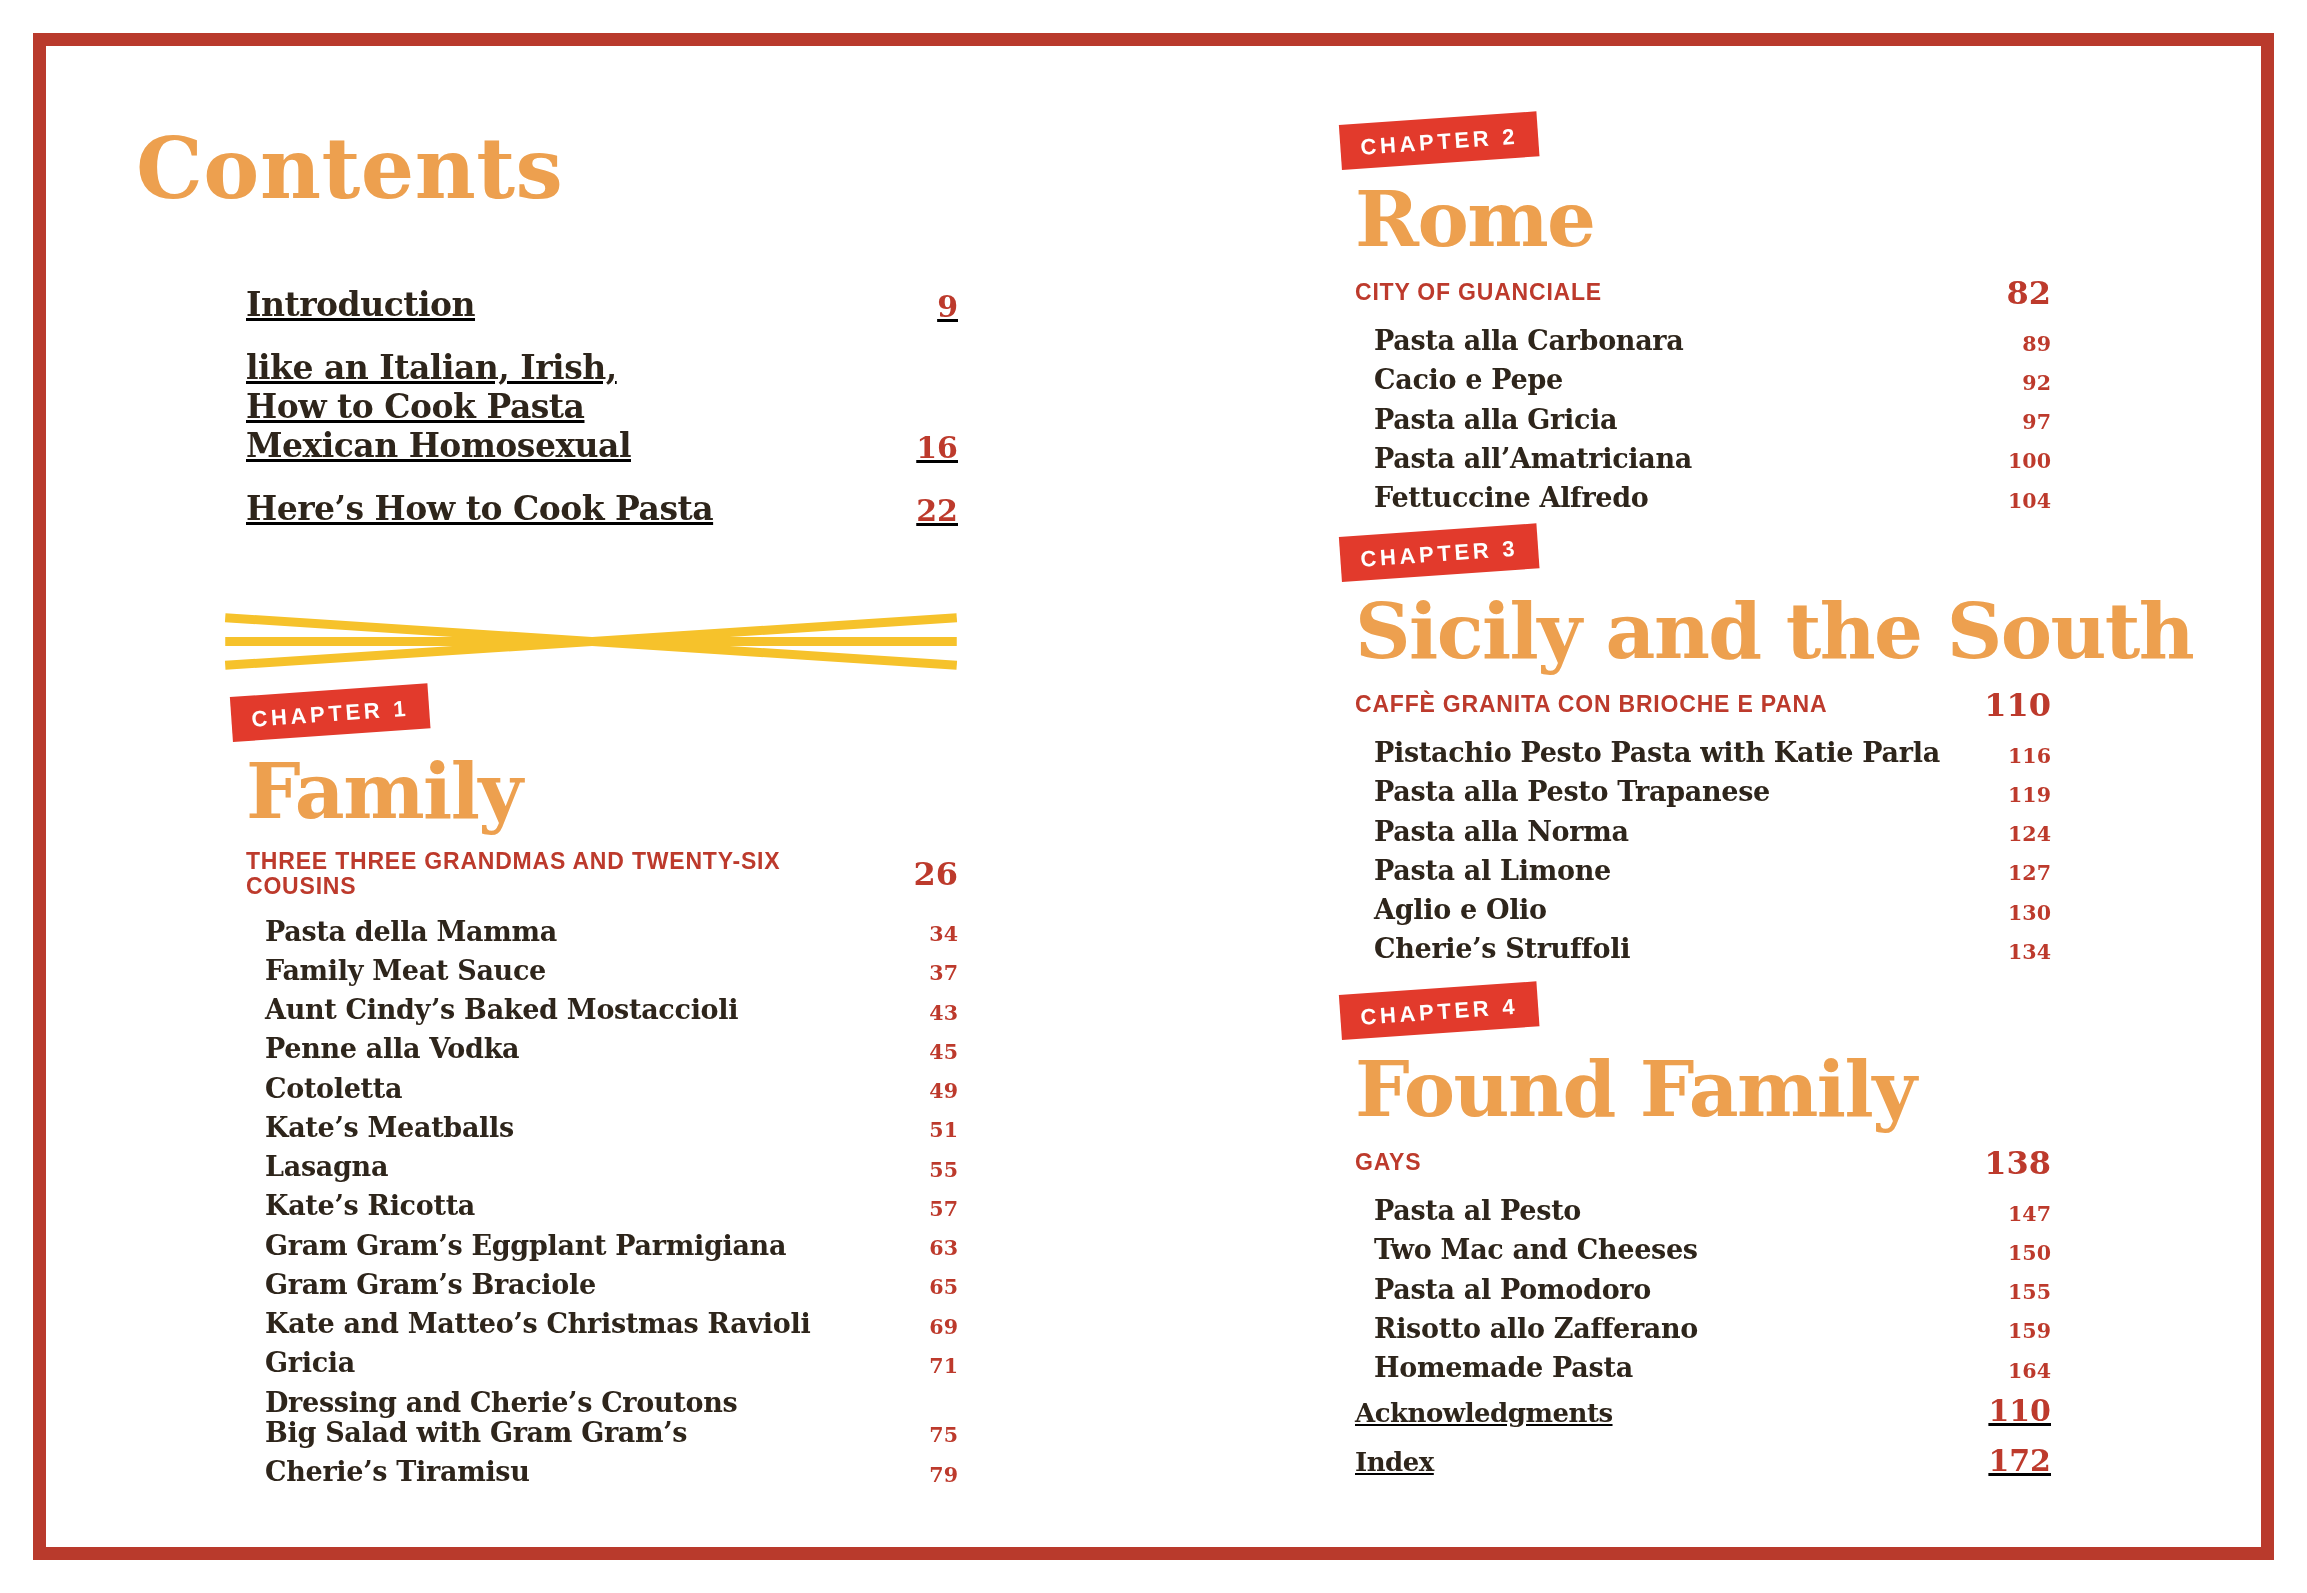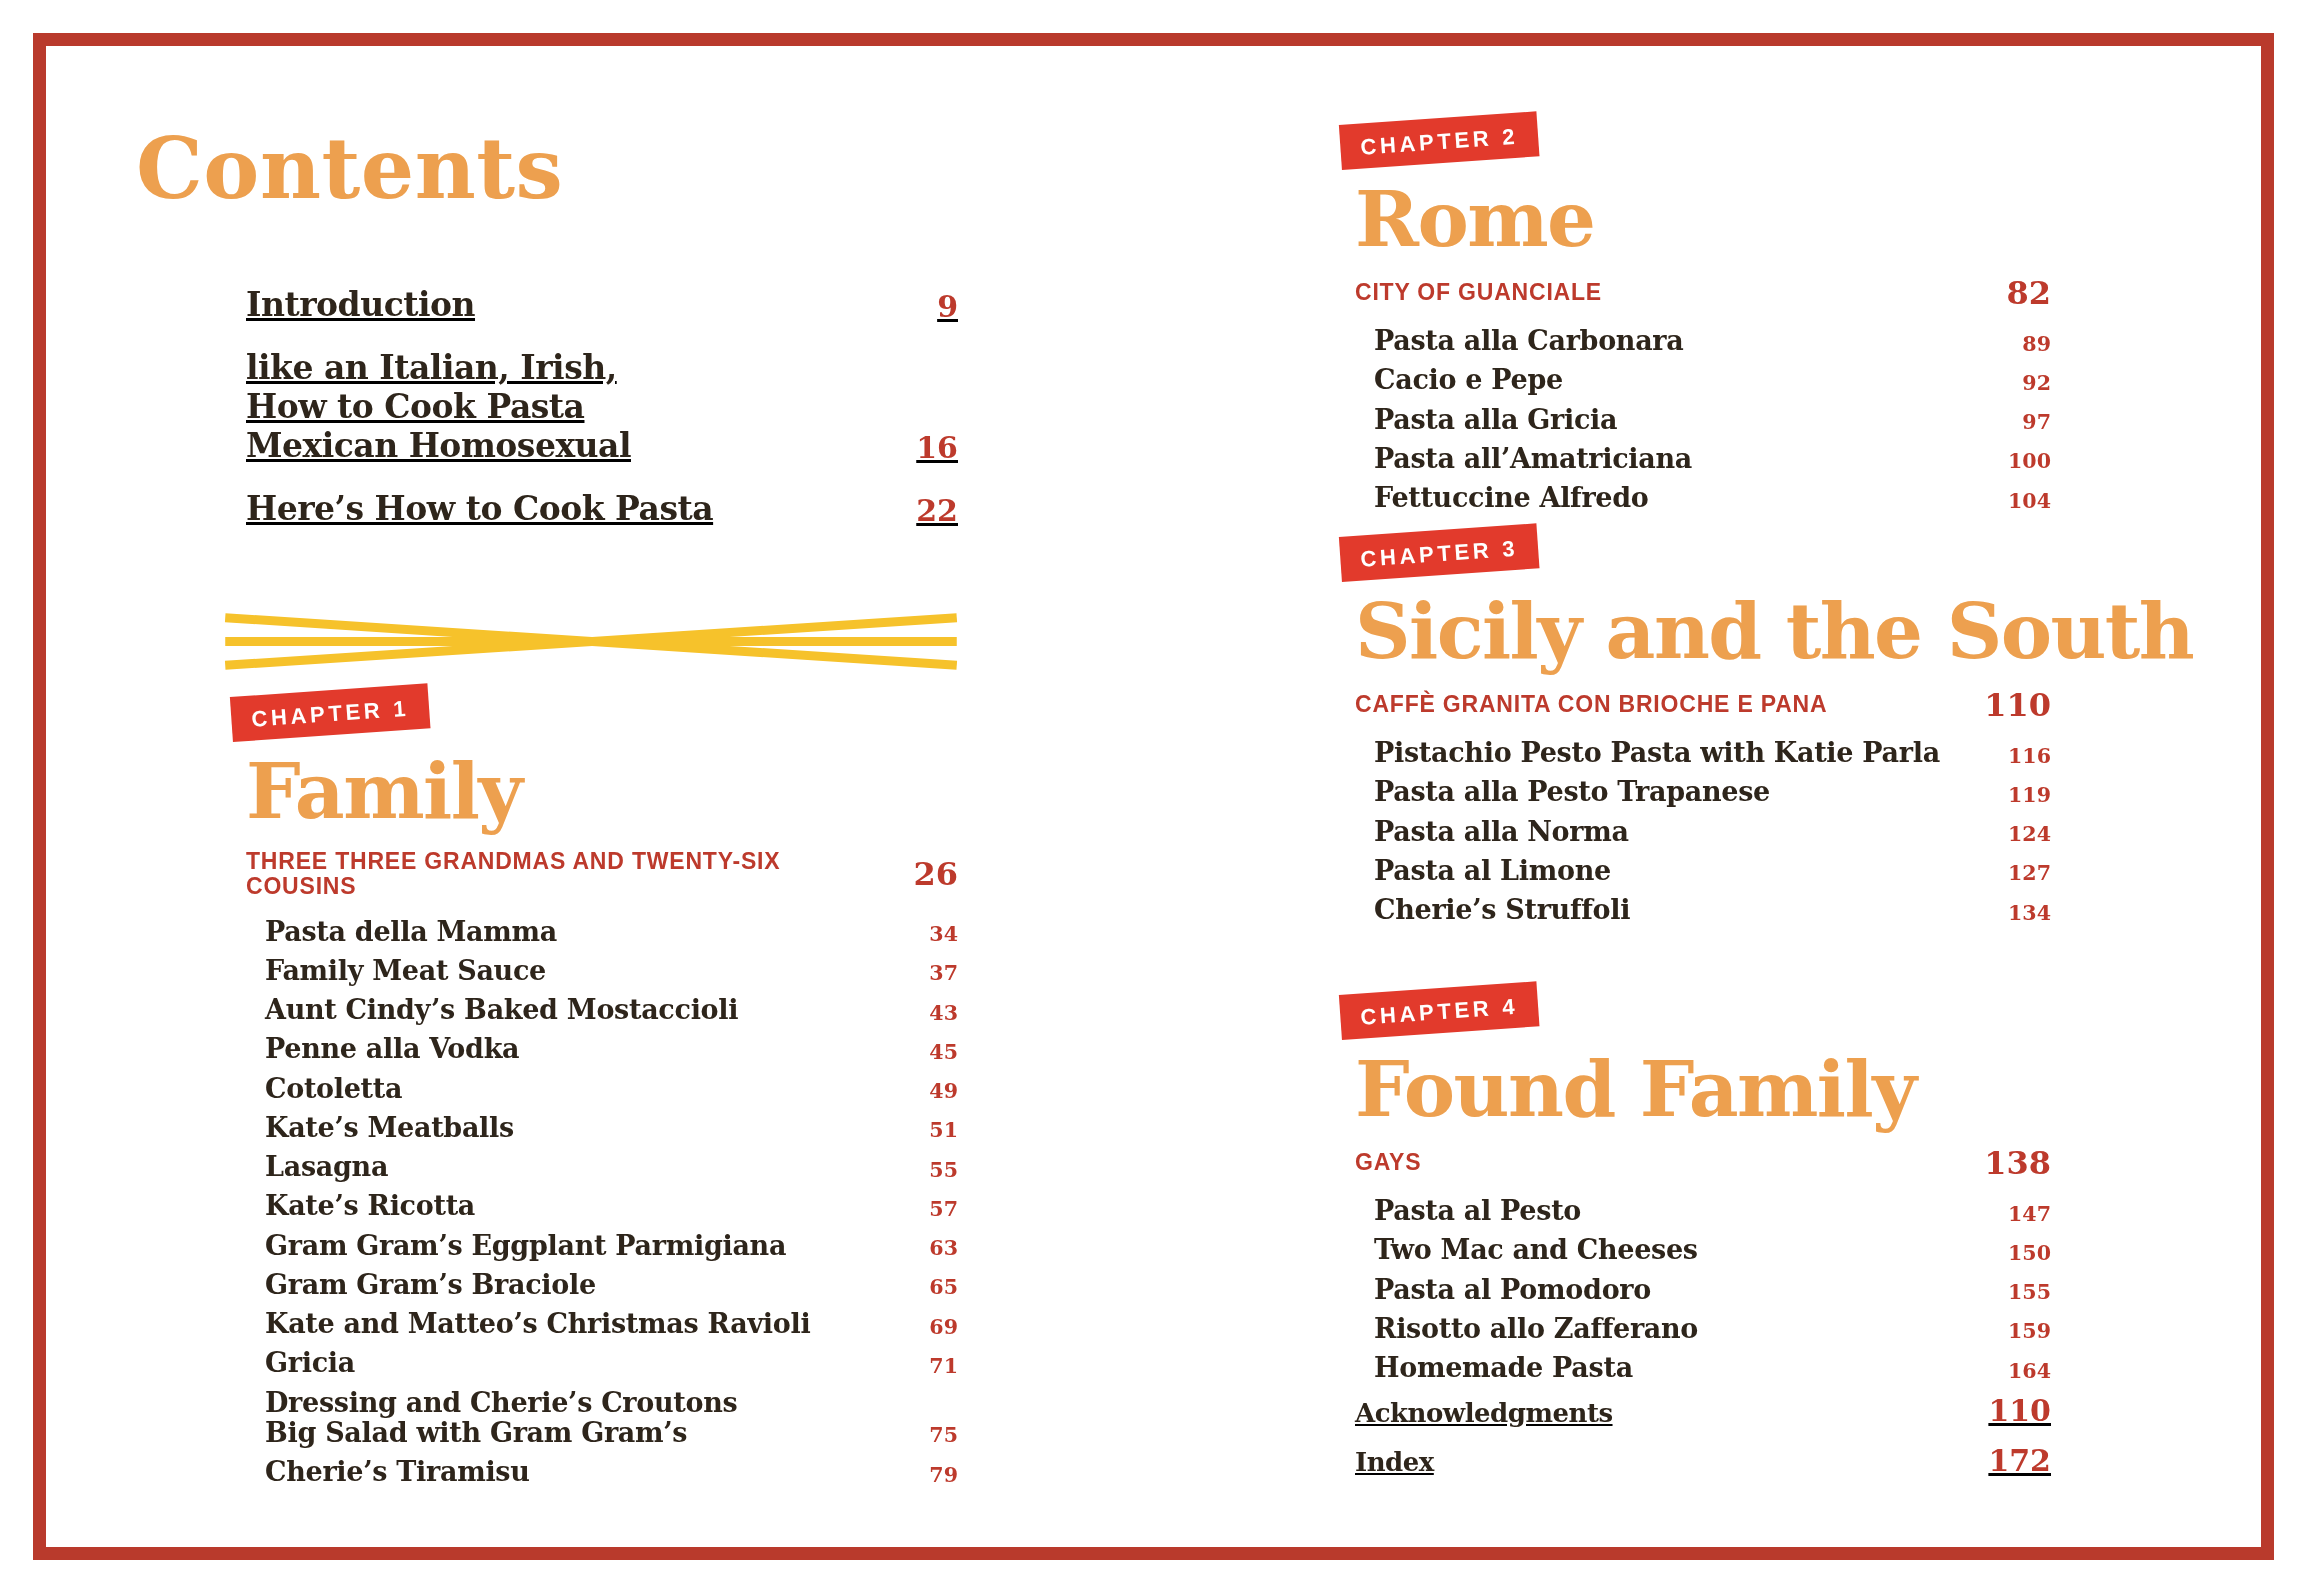--- a/index.html
+++ b/index.html
@@ -244,20 +244,26 @@
           <span class="recipe-page">124</span>
         </li>
         <li class="recipe-row">
           <div class="recipe-name">
             <span class="line">Pasta al Limone</span>
           </div>
           <span class="recipe-page">127</span>
         </li>
         <li class="recipe-row">
           <div class="recipe-name">
+            <span class="line">Aglio e Olio</span>
+          </div>
+          <span class="recipe-page">130</span>
+        </li>
+        <li class="recipe-row">
+          <div class="recipe-name">
             <span class="line">Cherie’s Struffoli</span>
           </div>
           <span class="recipe-page">134</span>
         </li>
       </ul></section>
   <section id="chapter-3" class="chapter"><div class="badge">CHAPTER 4</div><h2 class="chapter-title">Found Family</h2><div class="subhead">
         <span class="sublabel">GAYS</span>
         <span class="subpage">138</span>
       </div><ul class="recipes">
         <li class="recipe-row">

